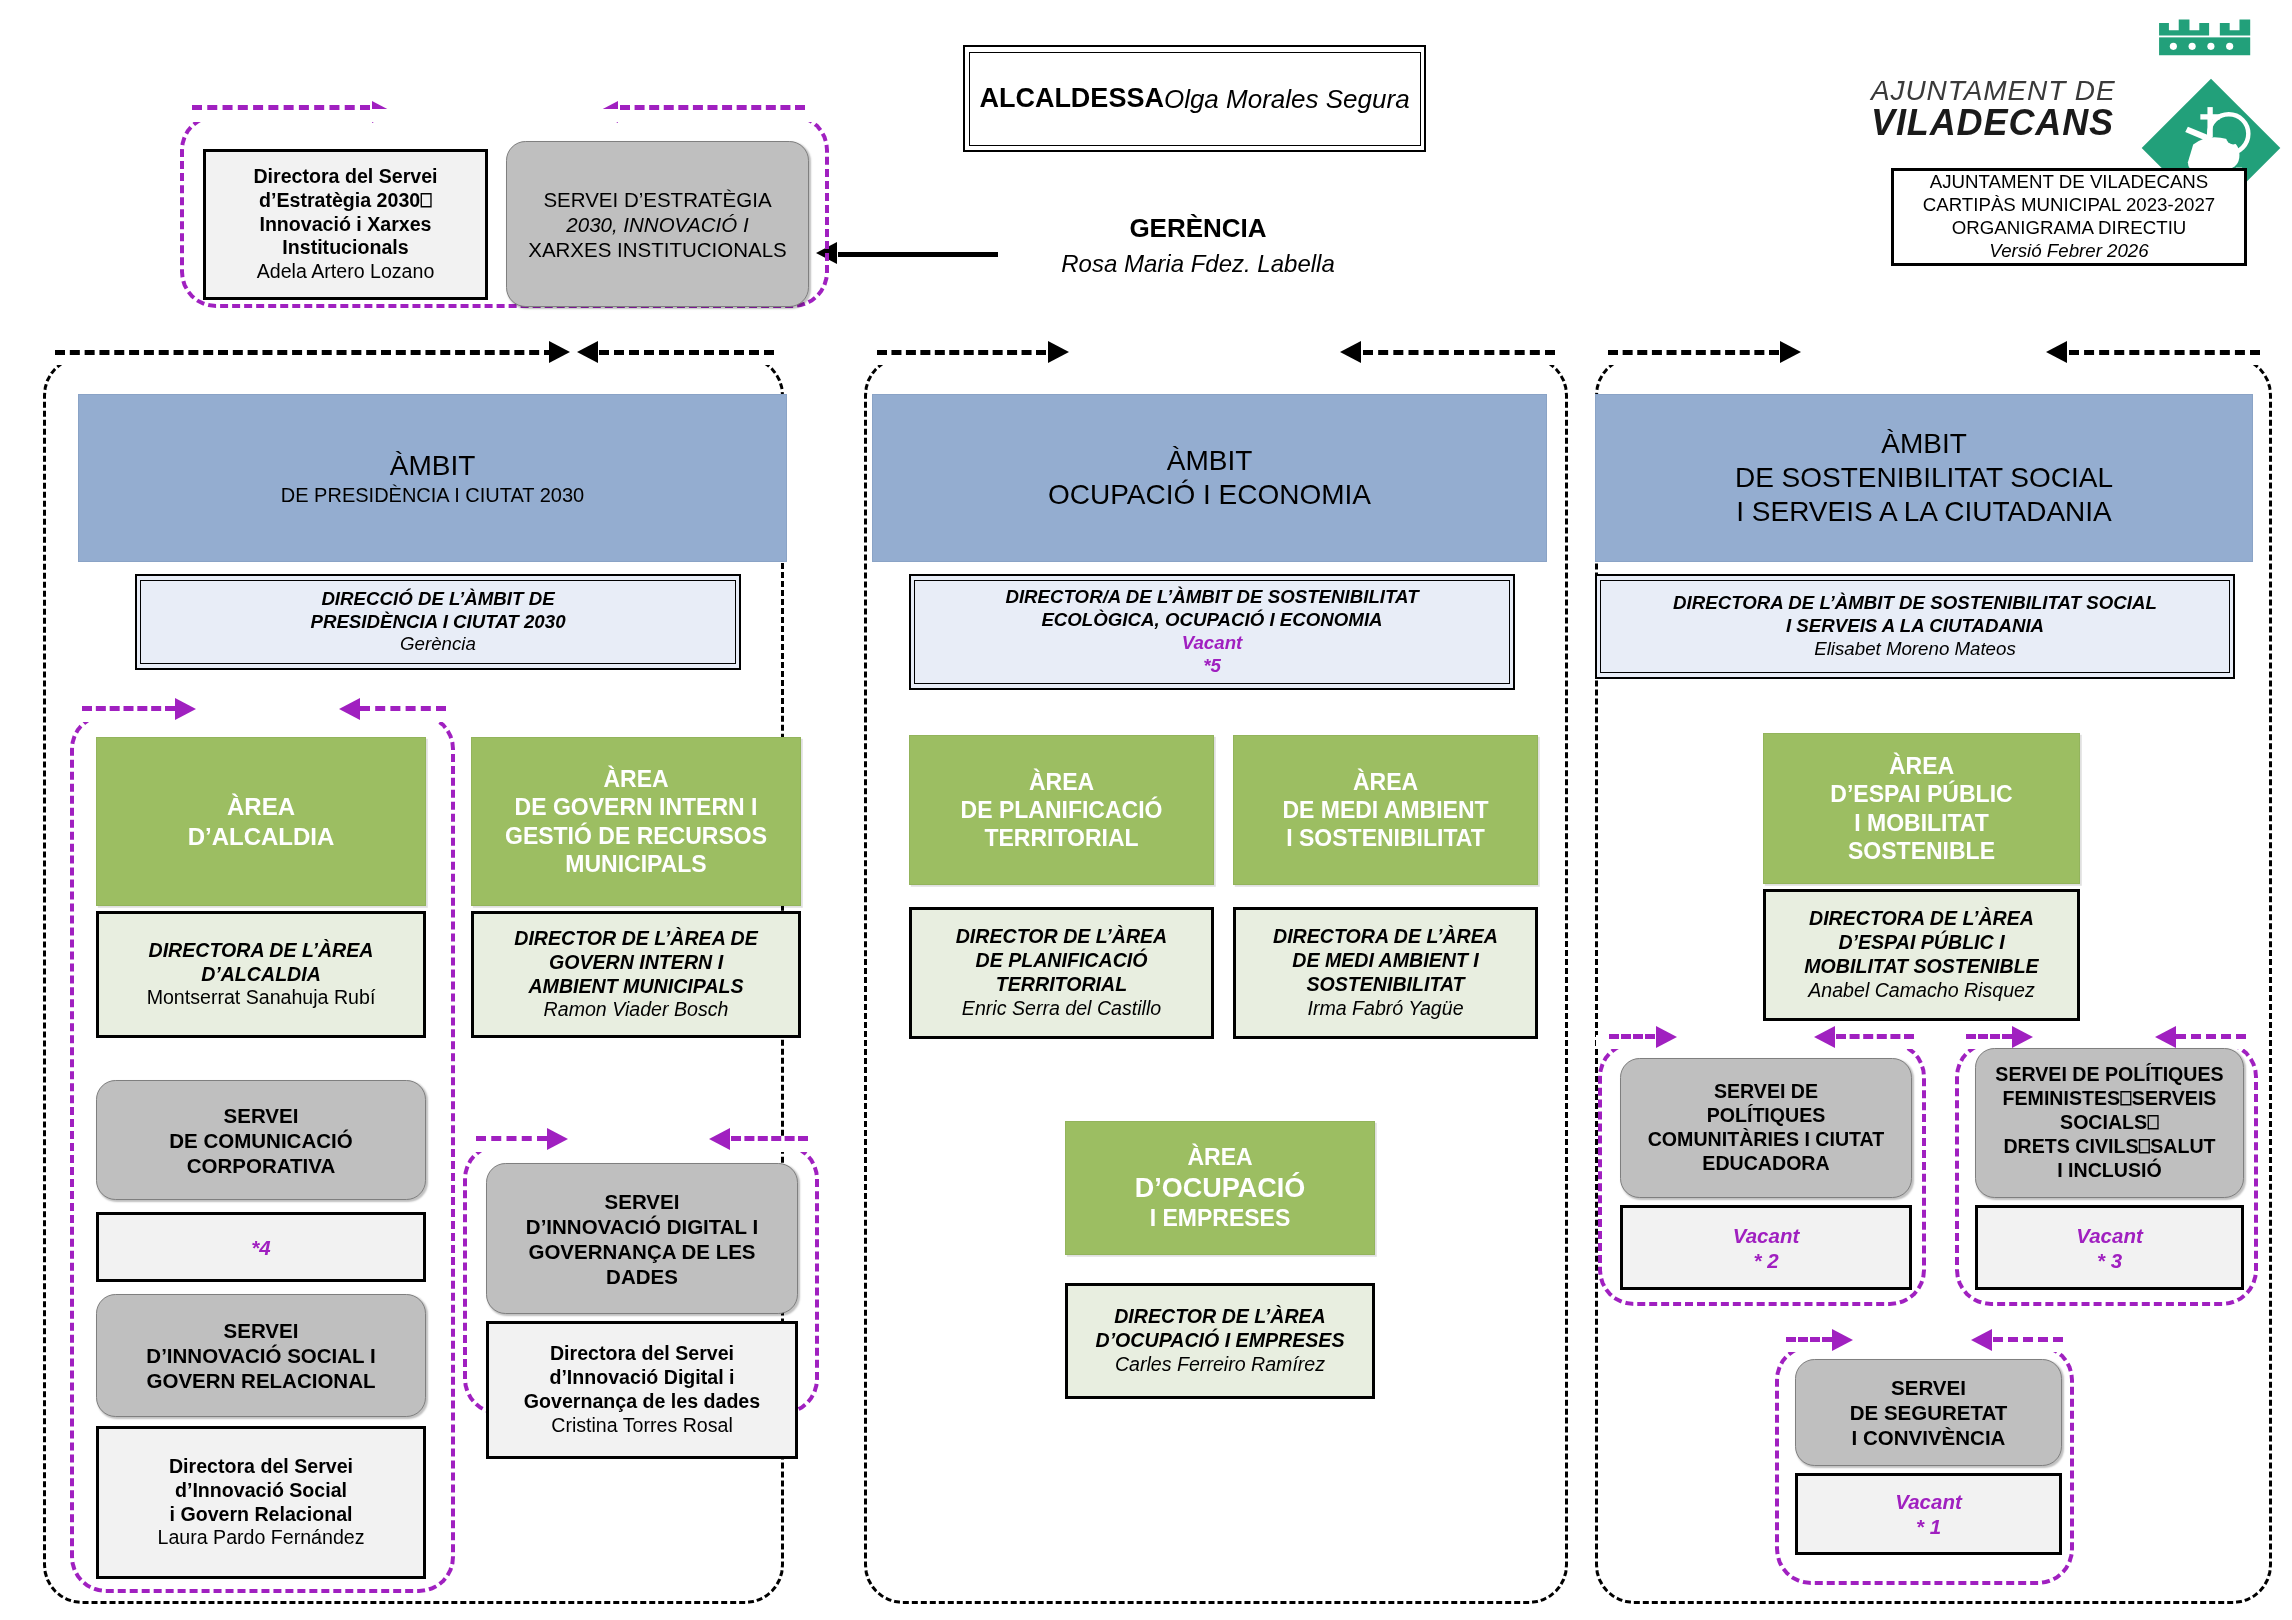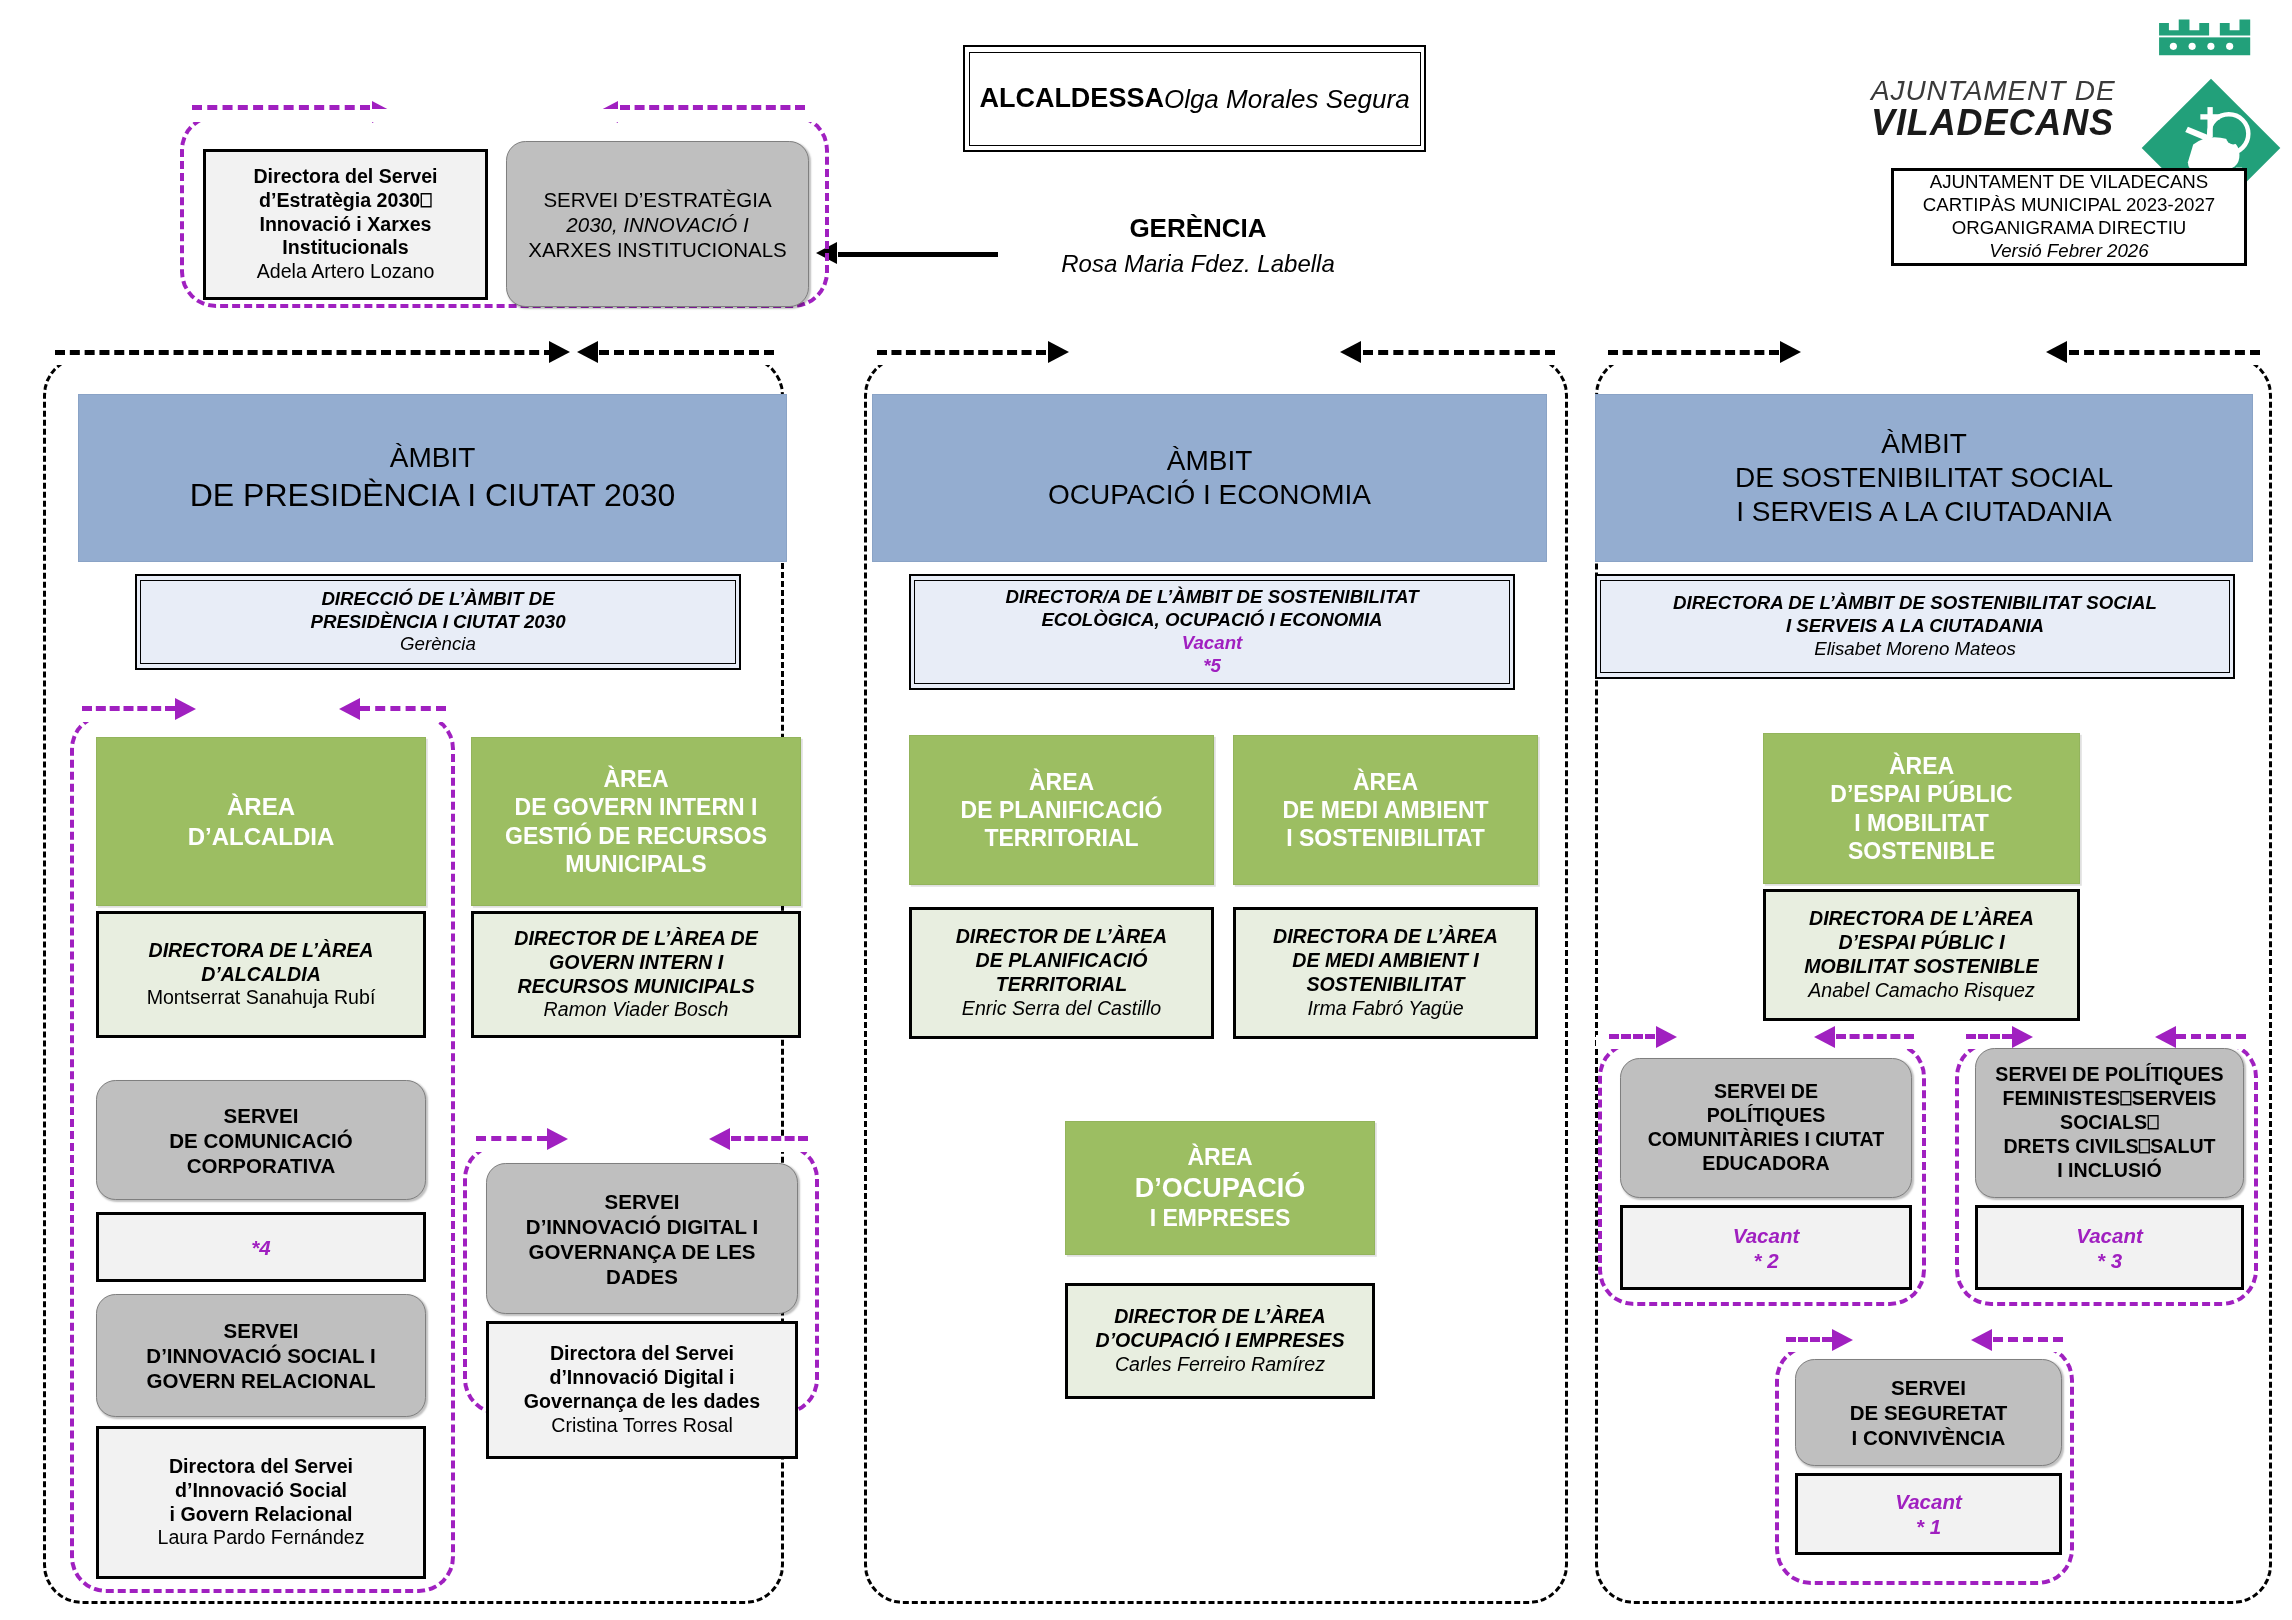--- a/index.html
+++ b/index.html
@@ -138,21 +138,21 @@
 <div class="abs" style="left:599px;top:350px;width:175px;height:5.3px;border-top:5.3px dashed #000;"></div>
 <div class="abs" style="left:549px;top:341px;">
     <div class="arrow-r-blk" style="border-left-color:#000;"></div>
   </div>
 <div class="abs" style="left:554px;top:341px;width:0;height:0;"></div>
 <div class="abs" style="left:552px;top:341px;"></div>
 <div class="abs arrow-l-blk" style="left:577px;top:341px;"></div>
 
 <div class="box amb-blue" style="left:78px;top:394px;width:709px;height:168px;">
   <div style="font-size:28px;">ÀMBIT</div>
-  <div style="font-size:32px;">DE PRESIDÈNCIA I CIUTAT 2030</div>
+  <div style="font-size:20px;">DE PRESIDÈNCIA I CIUTAT 2030</div>
 </div>
 
 <div class="box double-border" style="left:135px;top:574px;width:606px;height:96px;background:#e8edf7;">
   <div class="inner" style="background:#e8edf7;">
     <div class="bi" style="font-size:18.7px;">DIRECCIÓ DE L’ÀMBIT DE</div>
     <div class="bi" style="font-size:18.7px;">PRESIDÈNCIA I CIUTAT 2030</div>
     <div class="ital" style="font-size:18.7px;">Gerència</div>
   </div>
 </div>
 
@@ -196,21 +196,21 @@
 
 <div class="box green" style="left:471px;top:737px;width:330px;height:169px;">
   <div style="font-size:23px;">ÀREA</div>
   <div style="font-size:23px;">DE GOVERN INTERN I</div>
   <div style="font-size:23px;">GESTIÓ DE RECURSOS</div>
   <div style="font-size:23px;">MUNICIPALS</div>
 </div>
 <div class="box dirbox" style="left:471px;top:911px;width:330px;height:127px;">
   <div class="bi" style="font-size:19.6px;">DIRECTOR DE L’ÀREA DE</div>
   <div class="bi" style="font-size:19.6px;">GOVERN INTERN I</div>
-  <div class="bi" style="font-size:19.6px;">RECURSOS MUNICIPALS</div>
+  <div class="bi" style="font-size:19.6px;">AMBIENT MUNICIPALS</div>
   <div class="ital" style="font-size:19.6px;">Ramon Viader Bosch</div>
 </div>
 
 <div class="abs dash-purple" style="left:463px;top:1143px;width:356px;height:272px;"></div>
 <div class="abs" style="left:462px;top:1138px;width:362px;height:14.3px;background:#fff;"></div>
 <div class="abs" style="left:476px;top:1136px;width:71px;height:5.3px;border-top:5.3px dashed #a020c0;"></div>
 <div class="abs" style="left:731px;top:1136px;width:77px;height:5.3px;border-top:5.3px dashed #a020c0;"></div>
 <div class="abs arrow-r" style="left:547px;top:1128px;"></div>
 <div class="abs arrow-l" style="left:709px;top:1128px;"></div>
 

